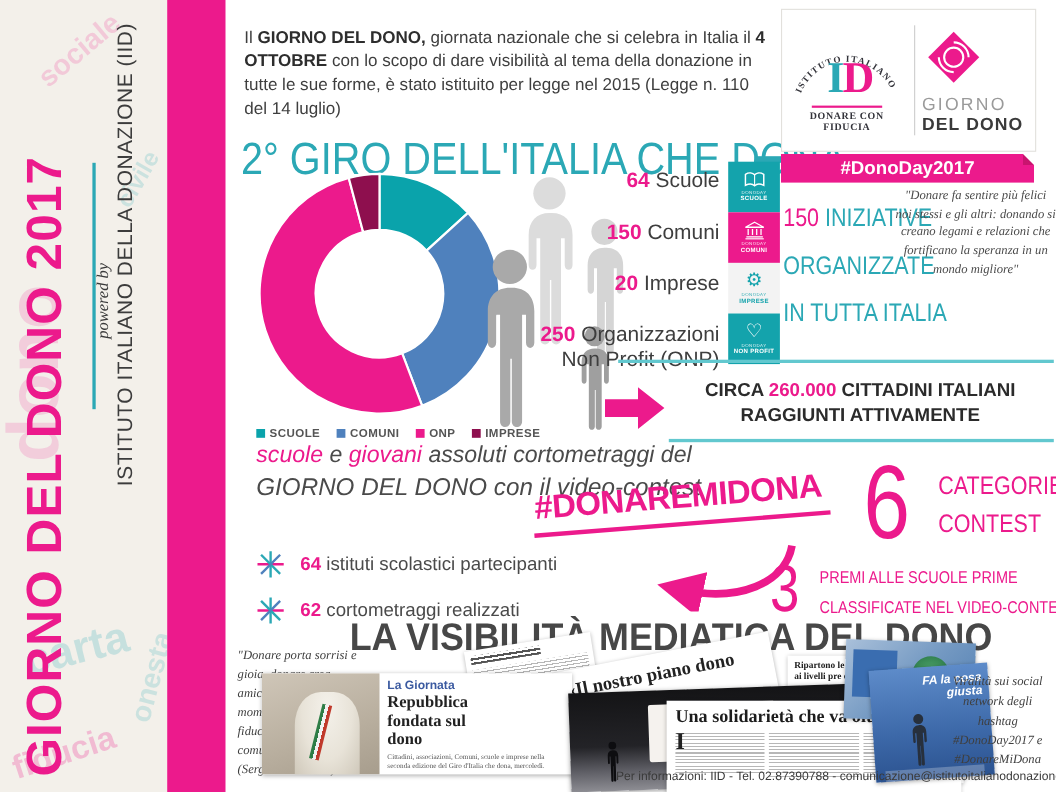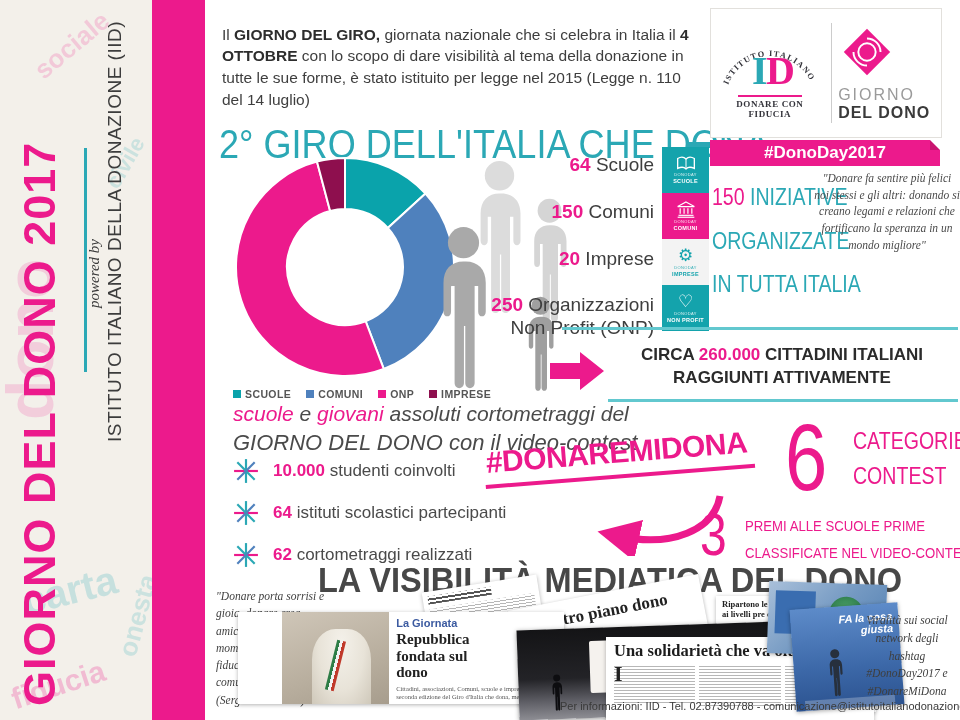--- a/index.html
+++ b/index.html
@@ -87,21 +87,21 @@
   .lab3{left:745px;top:512px;font-size:15.5px;line-height:1.75;}
   
   .media-title{position:absolute;left:280px;top:560px;width:660px;text-align:center;font-size:35px;font-weight:bold;
                color:#474747;transform:scaleX(.93);transform-origin:center top;white-space:nowrap;}
   .mattarella{position:absolute;left:216px;top:588px;width:122px;font-family:"Liberation Serif",serif;
               font-style:italic;font-size:11.5px;line-height:1.5;color:#3f3f3f;}
   .social-note{position:absolute;left:856px;top:612px;width:102px;text-align:center;font-family:"Liberation Serif",serif;
                font-style:italic;font-size:11.5px;line-height:1.55;color:#3f3f3f;}
   .footer{position:absolute;left:560px;top:700px;width:400px;font-size:11px;color:#3a3a3a;white-space:nowrap;}
   
-  .clip{position:absolute;background:#fff;box-shadow:0 1px 4px rgba(0,0,0,.3);overflow:hidden;padding-left:44px;}
+  .clip{position:absolute;background:#fff;box-shadow:0 1px 4px rgba(0,0,0,.3);overflow:hidden;}
   .fakelines{background:repeating-linear-gradient(#fff 0 2px,#b7b7b7 2px 3px);}
   .clipA{left:428px;top:583px;width:106px;height:80px;transform:rotate(-9deg);padding:5px;}
   .clipC{left:512px;top:592px;width:180px;height:112px;transform:rotate(-11deg);padding:8px 10px;
          font-family:"Liberation Serif",serif;font-weight:bold;font-size:17px;line-height:1.3;color:#222;}
   .clipB{left:238px;top:612px;width:282px;height:92px;display:flex;}
   .clipB-photo{width:38%;height:100%;background:linear-gradient(160deg,#cfc6b8 0%,#b8ae9e 60%,#a79d8d 100%);position:relative;}
   .robe{position:absolute;left:28%;top:18%;width:55%;height:82%;background:radial-gradient(ellipse at 50% 20%,#f4f1ea 0%,#e8e3d8 55%,#cfc8ba 100%);border-radius:40% 40% 0 0;}
   .sash{position:absolute;left:46%;top:30%;width:9px;height:55%;transform:rotate(14deg);
         background:linear-gradient(90deg,#2e7d46 0 33%,#f2f2f2 33% 66%,#c0392b 66% 100%);}
   .clipB-text{flex:1;padding:5px 7px;}
@@ -157,21 +157,21 @@
     <span class="wm wm4">onesta</span>
     <span class="wm wm5">civile</span>
     <span class="wm wm6">sociale</span>
     <div class="vrot side-title">GIORNO DEL DONO 2017</div>
     <div class="side-rule"></div>
     <div class="vrot side-powered">powered by</div>
     <div class="vrot side-org">ISTITUTO ITALIANO DELLA DONAZIONE (IID)</div>
   </aside>
   <div class="pinkbar"></div>
 
-  <p class="intro"><span>Il </span><b>GIORNO DEL GIRO,</b><span> giornata nazionale che si celebra in Italia il </span><b>4 OTTOBRE</b><span> con lo scopo di dare visibilità al tema della donazione in tutte le sue forme, è stato istituito per legge nel 2015 (Legge n. 110 del 14 luglio)</span></p>
+  <p class="intro"><span>Il </span><b>GIORNO DEL DONO,</b><span> giornata nazionale che si celebra in Italia il </span><b>4 OTTOBRE</b><span> con lo scopo di dare visibilità al tema della donazione in tutte le sue forme, è stato istituito per legge nel 2015 (Legge n. 110 del 14 luglio)</span></p>
   <h1 class="main-title">2° GIRO DELL'ITALIA CHE DONA</h1>
   <div class="title-dash"></div>
 
   <div class="logobox">
     <div class="iid-logo">
       <svg width="112" height="62" viewBox="0 0 112 62">
         <path id="arcp" d="M14,58 A45,45 0 0 1 98,58" fill="none"></path>
         <text font-size="8.3" letter-spacing="1.2" fill="#33333a" font-family="Liberation Serif,serif" font-weight="bold">
           <textPath href="#arcp">ISTITUTO ITALIANO DONAZIONE</textPath>
         </text>
@@ -294,29 +294,20 @@
     <span>CIRCA </span><span class="num">260.000</span><span> CITTADINI ITALIANI</span><br>
     <span>RAGGIUNTI ATTIVAMENTE</span>
   </div>
   <div class="tealline2"></div>
 
   <div class="contest-intro">
     <span class="pink">scuole</span><span> e </span><span class="pink">giovani</span><span> assoluti cortometraggi del</span><br>
     <span style="font-size:22px">GIORNO DEL DONO con il video-contest</span>
   </div>
 
-  <div class="bullet b1">
-    <svg width="26" height="26" viewBox="0 0 24 24">
-      <line x1="12" y1="1" x2="12" y2="23" stroke="#2ba8b5" stroke-width="2"></line>
-      <line x1="1" y1="12" x2="23" y2="12" stroke="#ec1a8c" stroke-width="2"></line>
-      <line x1="4" y1="4" x2="20" y2="20" stroke="#2ba8b5" stroke-width="2"></line>
-      <line x1="20" y1="4" x2="4" y2="20" stroke="#4f81bd" stroke-width="2"></line>
-    </svg>
-    <span><span class="num">10.000</span><span> studenti coinvolti</span></span>
-  </div>
   <div class="bullet b2">
     <svg width="26" height="26" viewBox="0 0 24 24">
       <line x1="12" y1="1" x2="12" y2="23" stroke="#2ba8b5" stroke-width="2"></line>
       <line x1="1" y1="12" x2="23" y2="12" stroke="#ec1a8c" stroke-width="2"></line>
       <line x1="4" y1="4" x2="20" y2="20" stroke="#2ba8b5" stroke-width="2"></line>
       <line x1="20" y1="4" x2="4" y2="20" stroke="#4f81bd" stroke-width="2"></line>
     </svg>
     <span><span class="num">64</span><span> istituti scolastici partecipanti</span></span>
   </div>
   <div class="bullet b3">

